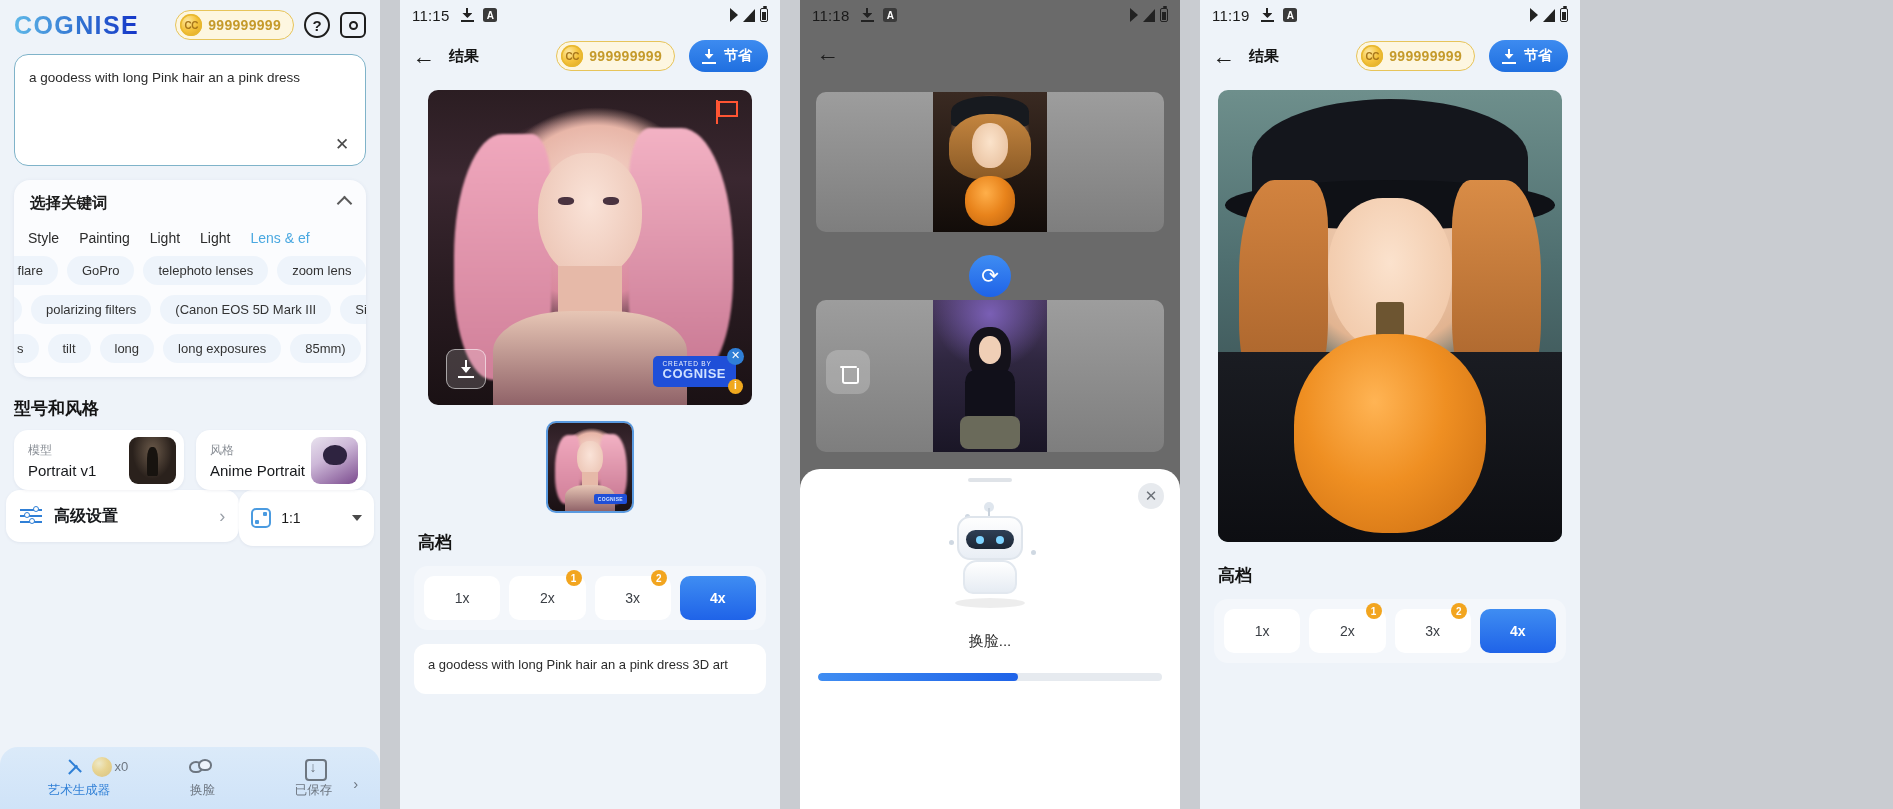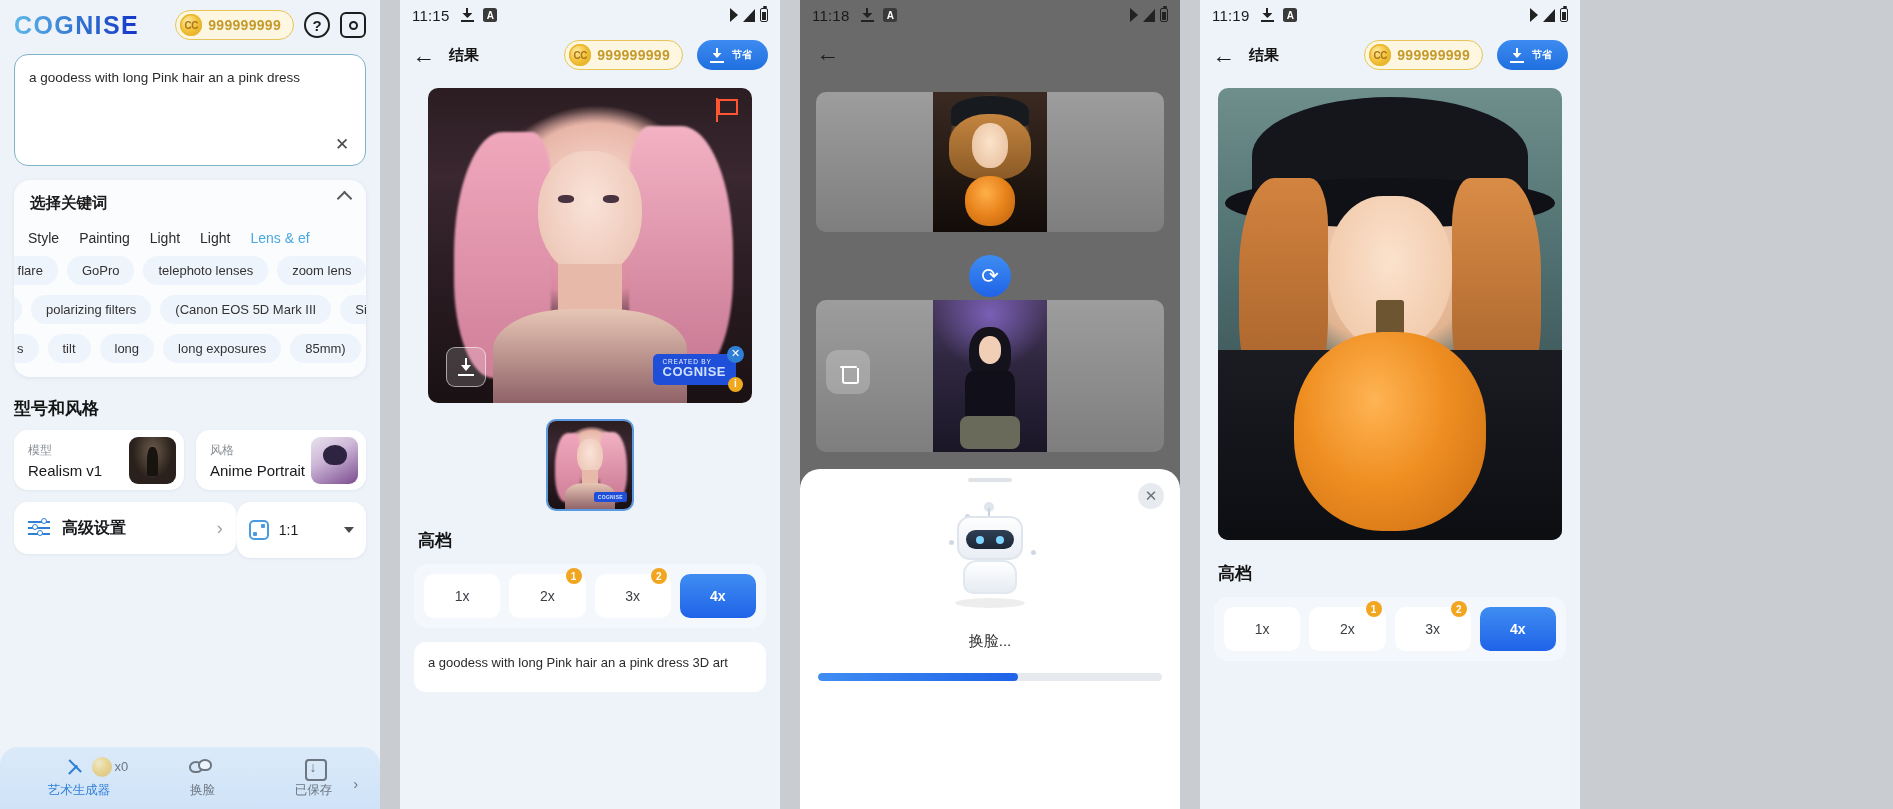--- a/index.html
+++ b/index.html
@@ -78,21 +78,21 @@
   }
   .prompt-text { font-size: 13.5px; color: #2a2a2a; line-height: 1.45; }
   .clear-x {
     position: absolute; right: 12px; bottom: 10px; width: 22px; height: 22px;
     display: flex; align-items: center; justify-content: center; color: #4a4a4a; font-size: 17px;
   }
 
   
   .kw-card { margin: 14px 14px 0; background: #fbfcfe; border-radius: 16px;
              box-shadow: 0 1px 4px rgba(60,80,120,.09); padding: 13px 0 14px; overflow: hidden; }
-  .kw-head { display: flex; padding: 0 16px 2px; }
+  .kw-head { display: flex; align-items: center; padding: 0 16px 2px; }
   .kw-title { font-size: 15.5px; font-weight: 700; color: #1c1c1c; }
   .chev-up { margin-left: auto; width: 11px; height: 11px; border-left: 2px solid #5b5b5b;
      border-top: 2px solid #5b5b5b; transform: rotate(45deg); }
   .kw-tabs { display: flex; gap: 20px; padding: 14px 14px 0; font-size: 14px; color: #2b2b2b; }
   .kw-tabs .t { white-space: nowrap; }
   .kw-tabs .t.active { color: #4aa8e0; }
   .chip-row { display: flex; gap: 9px; padding: 10px 0 0 0; white-space: nowrap; }
   .chip-row.r1 { margin-left: -36px; }
   .chip-row.r2 { margin-left: -22px; }
   .chip-row.r3 { margin-left: -12px; }
@@ -116,21 +116,21 @@
   .th-model { background:
       radial-gradient(ellipse at 50% 30%, #6b5a4a 0%, #2a211c 60%),
       linear-gradient(180deg,#3b312a,#120e0c); position: relative; }
   .th-model:after { content:""; position:absolute; left:38%; top:22%; width:24%; height:62%;
       background:#17130f; border-radius: 40% 40% 10% 10%; }
   .th-style { background: linear-gradient(150deg,#e8e2ee 0%,#cdb8d8 40%,#7b4b8e 100%); position: relative; }
   .th-style:after { content:""; position:absolute; left:26%; top:18%; width:50%; height:42%;
       background:#2e2340; border-radius: 50% 50% 45% 45%; }
 
   
-  .adv-row { display: flex; gap: 0; padding: 0 14px; margin-top: 12px; }
+  .adv-row { display: flex; gap: 0; padding: 0 6px; }
   .adv-card { flex: 1.85; background: #fff; border-radius: 14px; height: 52px; display: flex;
      align-items: center; gap: 12px; padding: 0 14px; box-shadow: 0 1px 3px rgba(60,80,120,.08); }
   .slider-ic { width: 22px; height: 18px; position: relative; }
   .slider-ic i { position:absolute; left:0; right:0; height:2px; background:#2f7fd6; }
   .slider-ic i:nth-child(1){ top:2px; } .slider-ic i:nth-child(2){ top:8px; } .slider-ic i:nth-child(3){ top:14px; }
   .slider-ic b { position:absolute; width:6px; height:6px; border:1.8px solid #2f7fd6; background:#fff; border-radius:50%; }
   .slider-ic b:nth-child(4){ top:-1px; left:13px; } .slider-ic b:nth-child(5){ top:5px; left:4px; } .slider-ic b:nth-child(6){ top:11px; left:9px; }
   .adv-txt { font-size: 16px; font-weight: 700; color: #16181b; }
   .adv-arrow { margin-left: auto; color: #9aa0a8; font-size: 18px; }
   .ratio-card { flex: 1; background: #fff; border-radius: 14px; height: 56px; display: flex;
@@ -166,21 +166,21 @@
   .nav-coin { position:absolute; right:-2px; top:0px; width:20px;height:20px;border-radius:50%;
      background: radial-gradient(circle at 35% 32%, #ffe9a0 0%, #f5c33c 45%, #d9a21d 100%); opacity:.55;}
   .nav-arrow { position:absolute; right:-26px; top:18px; color:#6d7680; font-size: 15px; }
 
   
   .res-header { display: flex; align-items: center; gap: 14px; padding: 10px 12px 10px; }
   .back-arrow { font-size: 23px; color: #1c1c1c; line-height: 1; }
   .res-title { font-size: 15px; font-weight: 700; color: #141414; }
   .save-btn {
     display: flex; align-items: center; gap: 7px; background: linear-gradient(180deg,#3d8bf0,#1f6fe0);
-    color: #fff; border-radius: 999px; padding: 7px 16px 7px 12px; font-size: 10px; font-weight: 600;
+    color: #fff; border-radius: 999px; padding: 7px 16px 7px 12px; font-size: 14px; font-weight: 600;
   }
   .save-dl { width: 16px; height: 16px; position: relative; }
   .save-dl:before{content:"";position:absolute;left:7px;top:1px;width:2px;height:8px;background:#fff;}
   .save-dl:after{content:"";position:absolute;left:3.5px;top:6px;width:9px;height:5px;background:#fff;clip-path:polygon(0 0,100% 0,50% 100%);}
   .save-dl i{position:absolute;left:1px;bottom:0;width:14px;height:2px;background:#fff;}
 
   .hero-wrap { margin: 8px 28px 0; position: relative; border-radius: 10px; overflow: hidden; height: 315px; }
   .flag-ic { position: absolute; right: 14px; top: 10px; width: 22px; height: 24px; }
   .flag-ic:before{content:"";position:absolute;left:0;top:0;width:2px;height:24px;background:#ff5533;}
   .flag-ic:after{content:"";position:absolute;left:2px;top:1px;width:16px;height:12px;border:2px solid #ff5533;}
@@ -380,21 +380,21 @@
 
         </div>
       </div>
 
       <div class="sec-title">型号和风格</div>
 
       <div class="ms-row">
         <div class="ms-card">
           <div class="ms-labels">
             <span class="ms-cap">模型</span>
-            <span class="ms-val">Realism v1</span>
+            <span class="ms-val">Portrait v1</span>
           </div>
           <div class="ms-thumb th-model"></div>
         </div>
         <div class="ms-card">
           <div class="ms-labels">
             <span class="ms-cap">风格</span>
             <span class="ms-val">Anime Portrait</span>
           </div>
           <div class="ms-thumb th-style"></div>
         </div>

